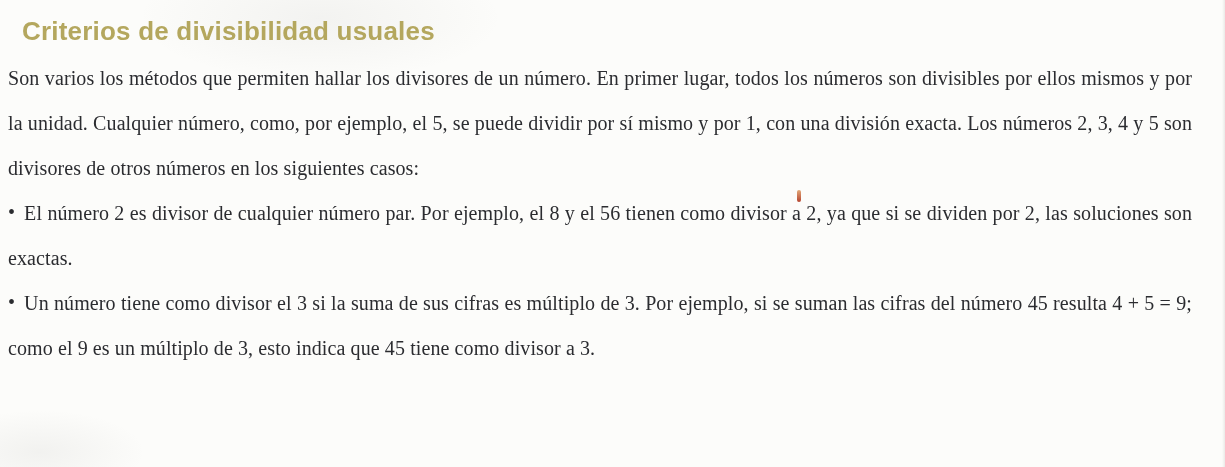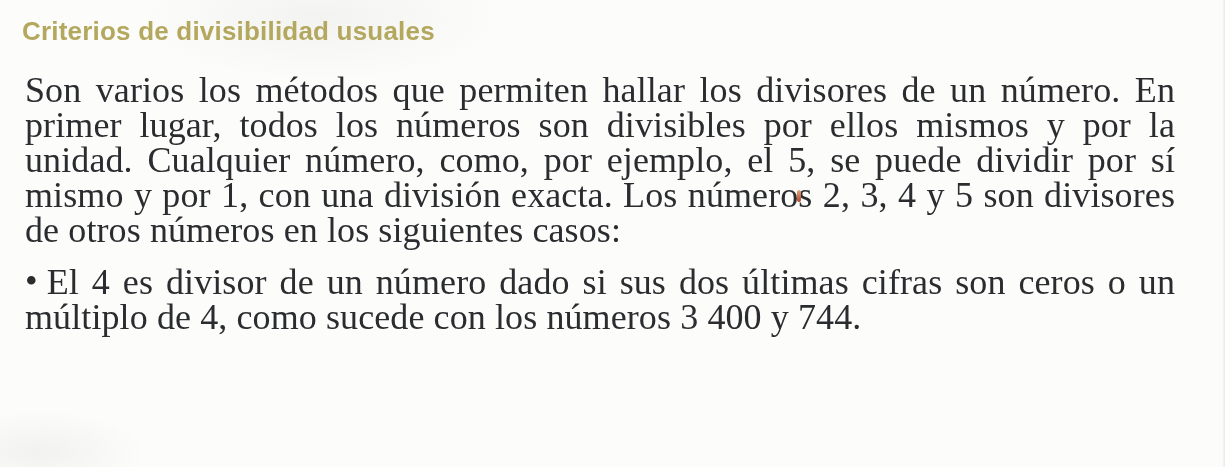--- a/index.html
+++ b/index.html
@@ -34,23 +34,23 @@
     letter-spacing: 0.2px;
     color: var(--title_color, #b4a75e);
   }
   .text-block {
     position: absolute;
     left: 8px;
     top: 56px;
     width: 1184px;
   }
   .text-block p {
-    margin: 17px;
-    font-size: 36px;
-    line-height: 35px;
+    margin: 0;
+    font-size: 20px;
+    line-height: 45px;
     color: var(--body_color, #2b2c30);
     text-align: justify;
     letter-spacing: 0.1px;
   }
   .bullet-dot {
     display: inline-block;
     margin-right: 9px;
     transform: translateY(-1px);
   }
   .ink-mark {
@@ -65,16 +65,17 @@
 </style>
 </head>
 <body>
 
 <div class="scan-surface"></div>
 
 <h1 class="page-title">Criterios de divisibilidad usuales</h1>
 
 <div class="text-block">
   <p>Son varios los métodos que permiten hallar los divisores de un número. En primer lugar, todos los números son divisibles por ellos mismos y por la unidad. Cualquier número, como, por ejemplo, el 5, se puede dividir por sí mismo y por 1, con una división exacta. Los números 2, 3, 4 y 5 son divisores de otros números en los siguientes casos:</p>
-  <p><span class="bullet-dot">•</span><span>El 4 es divisor de un número dado si sus dos últimas cifras son ceros o un múltiplo de 4, como sucede con los números 3&nbsp;400 y 744.</span></p>
+  <p><span class="bullet-dot">•</span><span>El número 2 es divisor de cualquier número par. Por ejemplo, el 8 y el 56 tienen como divisor a 2, ya que si se dividen por 2, las soluciones son exactas.</span></p>
+  <p><span class="bullet-dot">•</span><span>Un número tiene como divisor el 3 si la suma de sus cifras es múltiplo de 3. Por ejemplo, si se suman las cifras del número 45 resulta 4 + 5 = 9; como el 9 es un múltiplo de 3, esto indica que 45 tiene como divisor a 3.</span></p>
 </div>
 
 <span class="ink-mark"></span>
 
 </body></html>

